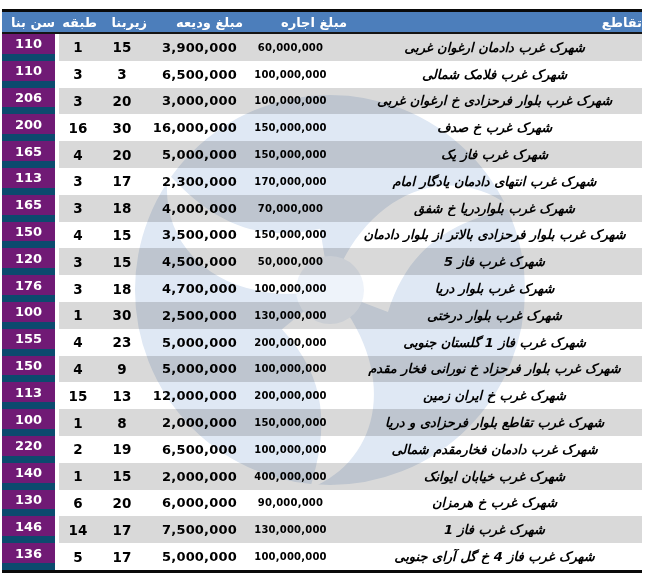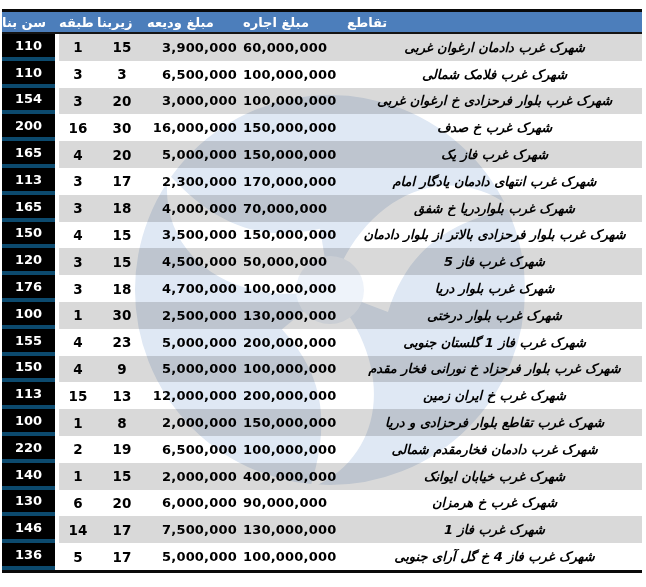--- a/index.html
+++ b/index.html
@@ -13,35 +13,35 @@
   }
   .grid-cols {
     display:grid;
     grid-template-columns:295px 104px 96px 50px 38px 4px 53px; 
     direction:rtl;
   }
   .header-row {
     height:22px; background:#4C7EBB; border-bottom:2px solid #141414;
     align-items:center; color:#ffffff; font-weight:bold; font-size:13px;
   }
-  .header-cell { text-align:left; white-space:nowrap; line-height:1; padding-top:1px; }
+  .header-cell { text-align:right; white-space:nowrap; line-height:1; padding-top:1px; }
   .body-rows { position:relative; }
   .row { height:26.8px; align-items:center; font-weight:bold; font-size:13.5px; color:#000000; }
   .row.alt { background:#D9D9D9; }
   .row.plain { background:#ffffff; }
   .cell { white-space:nowrap; overflow:hidden; }
   .cell-address { text-align:center; font-size:13px;font-style:italic; }
-  .cell-deposit { text-align:left; padding-right:9px; font-size:13px; letter-spacing:0.2px; }
+  .cell-deposit { text-align:center; padding-right:9px; font-size:10px; letter-spacing:0.2px; }
   .cell-rent    { text-align:right; padding-right:6px; font-size:13px; letter-spacing:0.2px; }
   .cell-age, .cell-floor { text-align:center; font-size:13.5px; }
   .cell-gap { background:#ffffff; height:100%; }
   .cell-area {
-    background:#000000; color:#ffffff; height:100%;
+    background:#701a75; color:#ffffff; height:100%;
     display:flex; align-items:center; justify-content:center;
-    font-size:13px; border-bottom:4px solid #0c4a6e;
+    font-size:13px; border-bottom:7px solid #0c4a6e;
   }
   .watermark {
     position:absolute; left:118px; top:68px;
     mix-blend-mode:multiply; pointer-events:none; z-index:9;
   }
 </style>
 </head>
 <body>
 
 <div class="page">
@@ -88,21 +88,21 @@
     <div class="cell cell-gap"></div>
     <div class="cell cell-area">110</div>
   </div>
         <div class="grid-cols row alt">
     <div class="cell cell-address">شهرک غرب بلوار فرحزادی خ ارغوان غربی</div>
     <div class="cell cell-deposit">100,000,000</div>
     <div class="cell cell-rent">3,000,000</div>
     <div class="cell cell-age">20</div>
     <div class="cell cell-floor">3</div>
     <div class="cell cell-gap"></div>
-    <div class="cell cell-area">154</div>
+    <div class="cell cell-area">206</div>
   </div>
         <div class="grid-cols row plain">
     <div class="cell cell-address">شهرک غرب خ صدف</div>
     <div class="cell cell-deposit">150,000,000</div>
     <div class="cell cell-rent">16,000,000</div>
     <div class="cell cell-age">30</div>
     <div class="cell cell-floor">16</div>
     <div class="cell cell-gap"></div>
     <div class="cell cell-area">200</div>
   </div>

